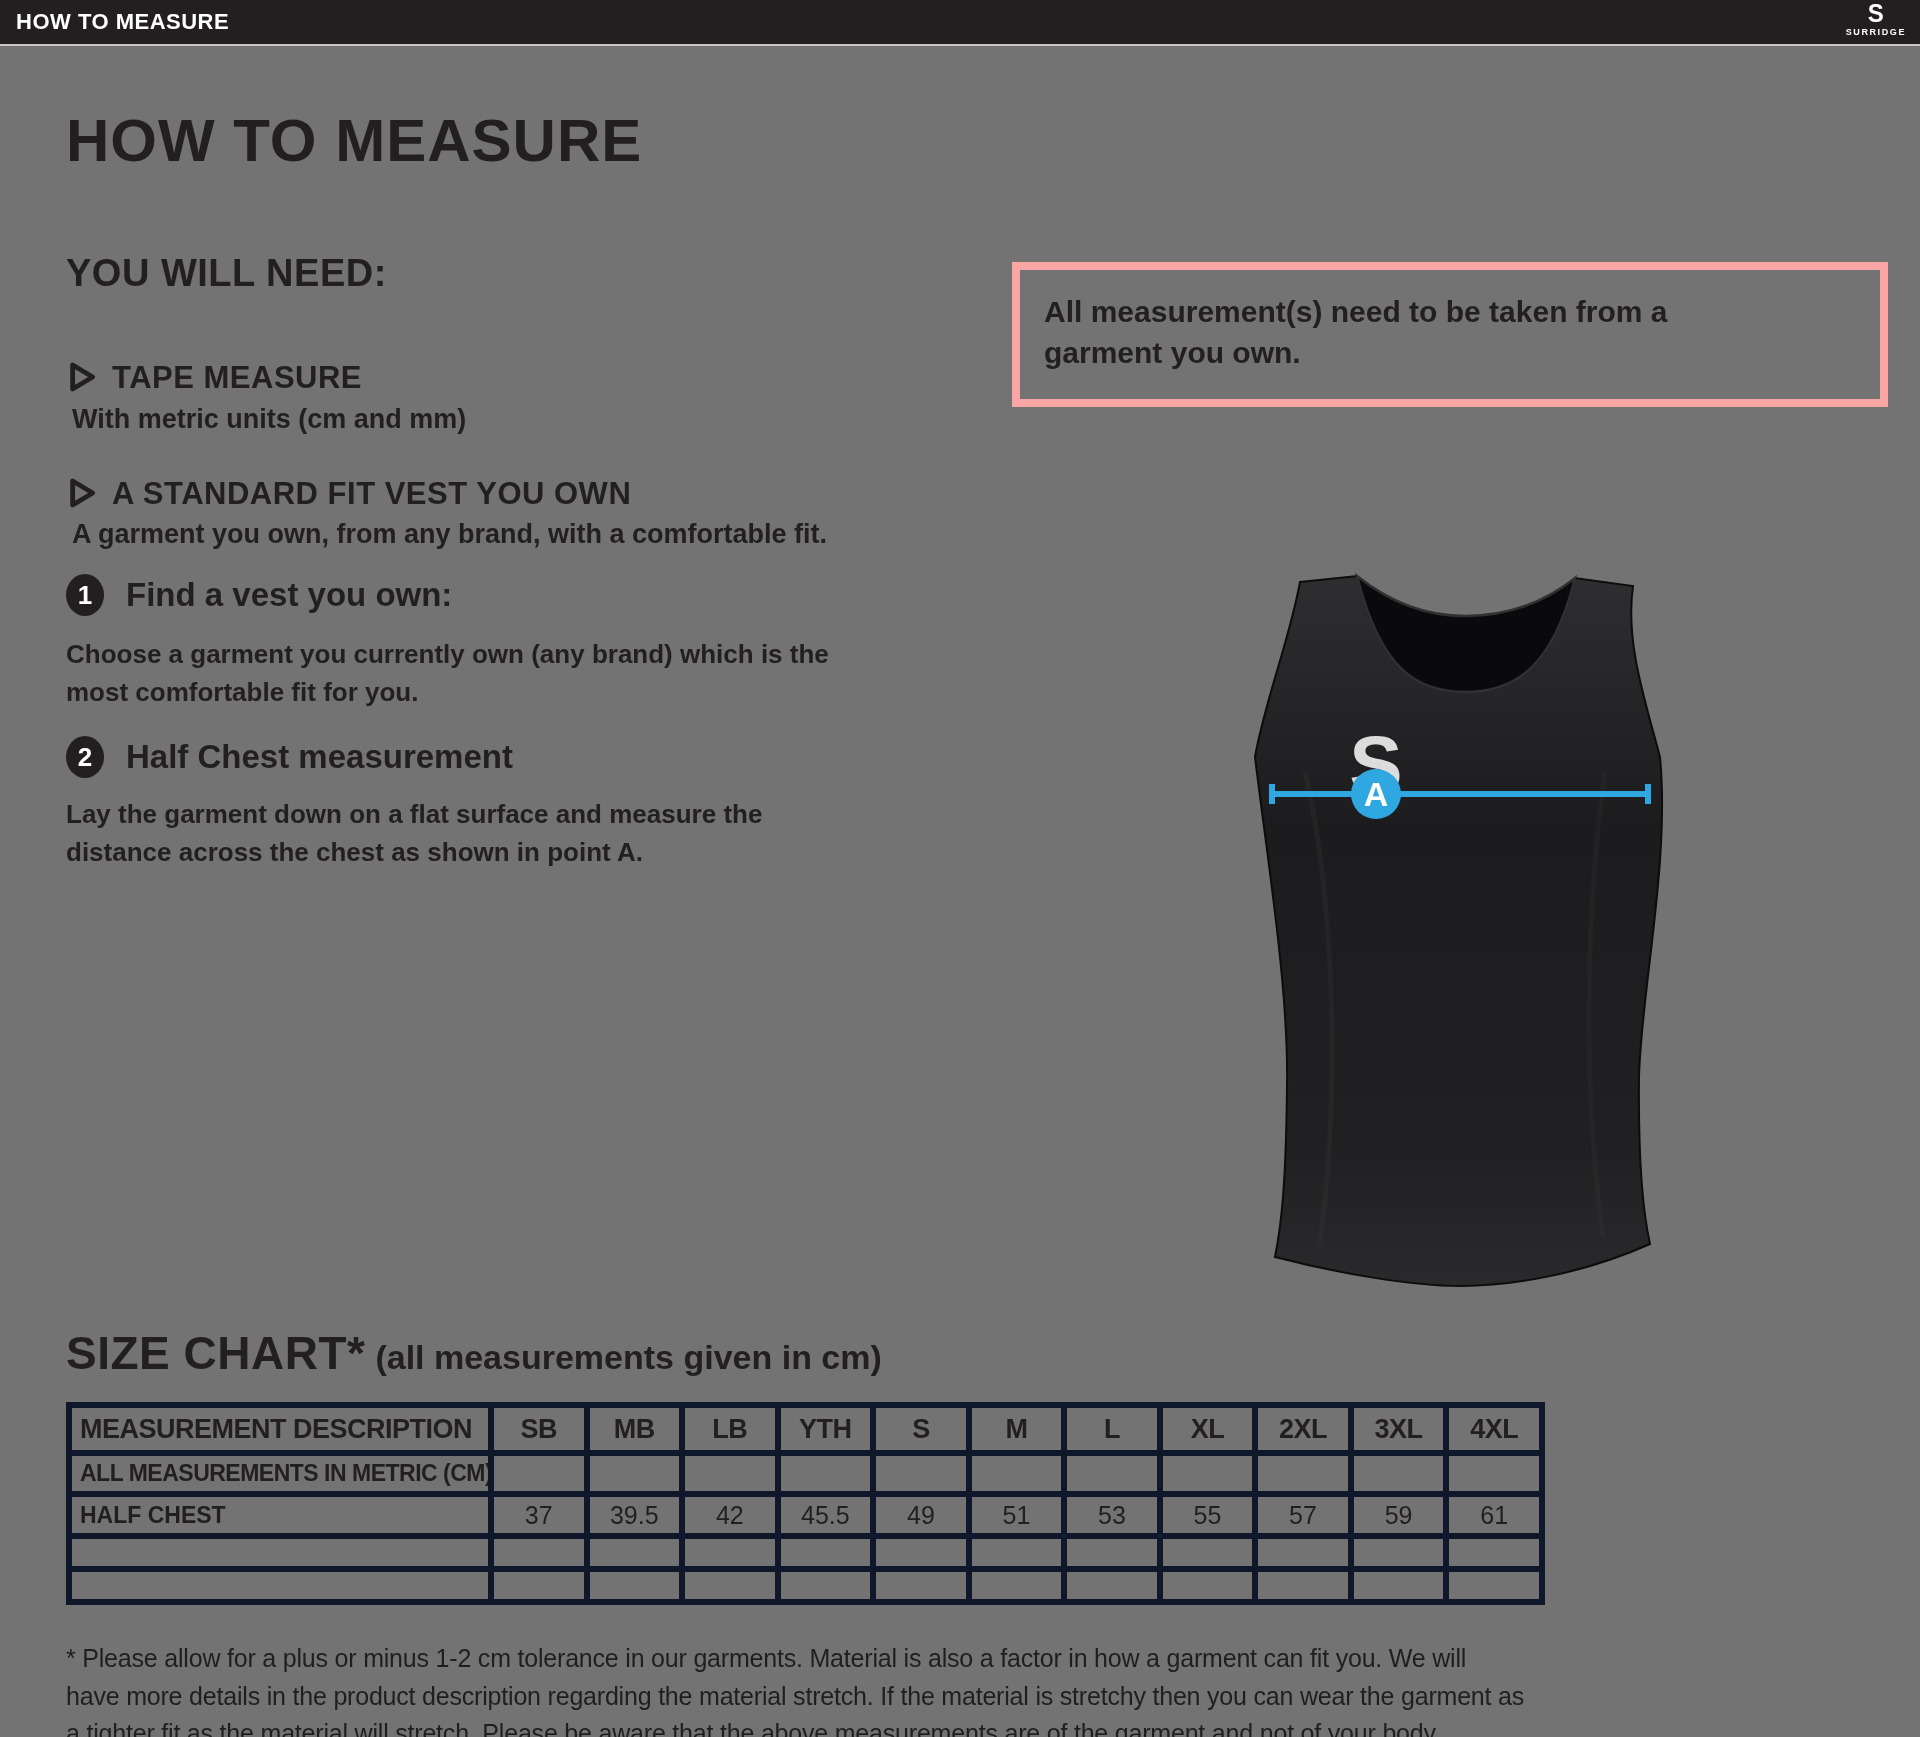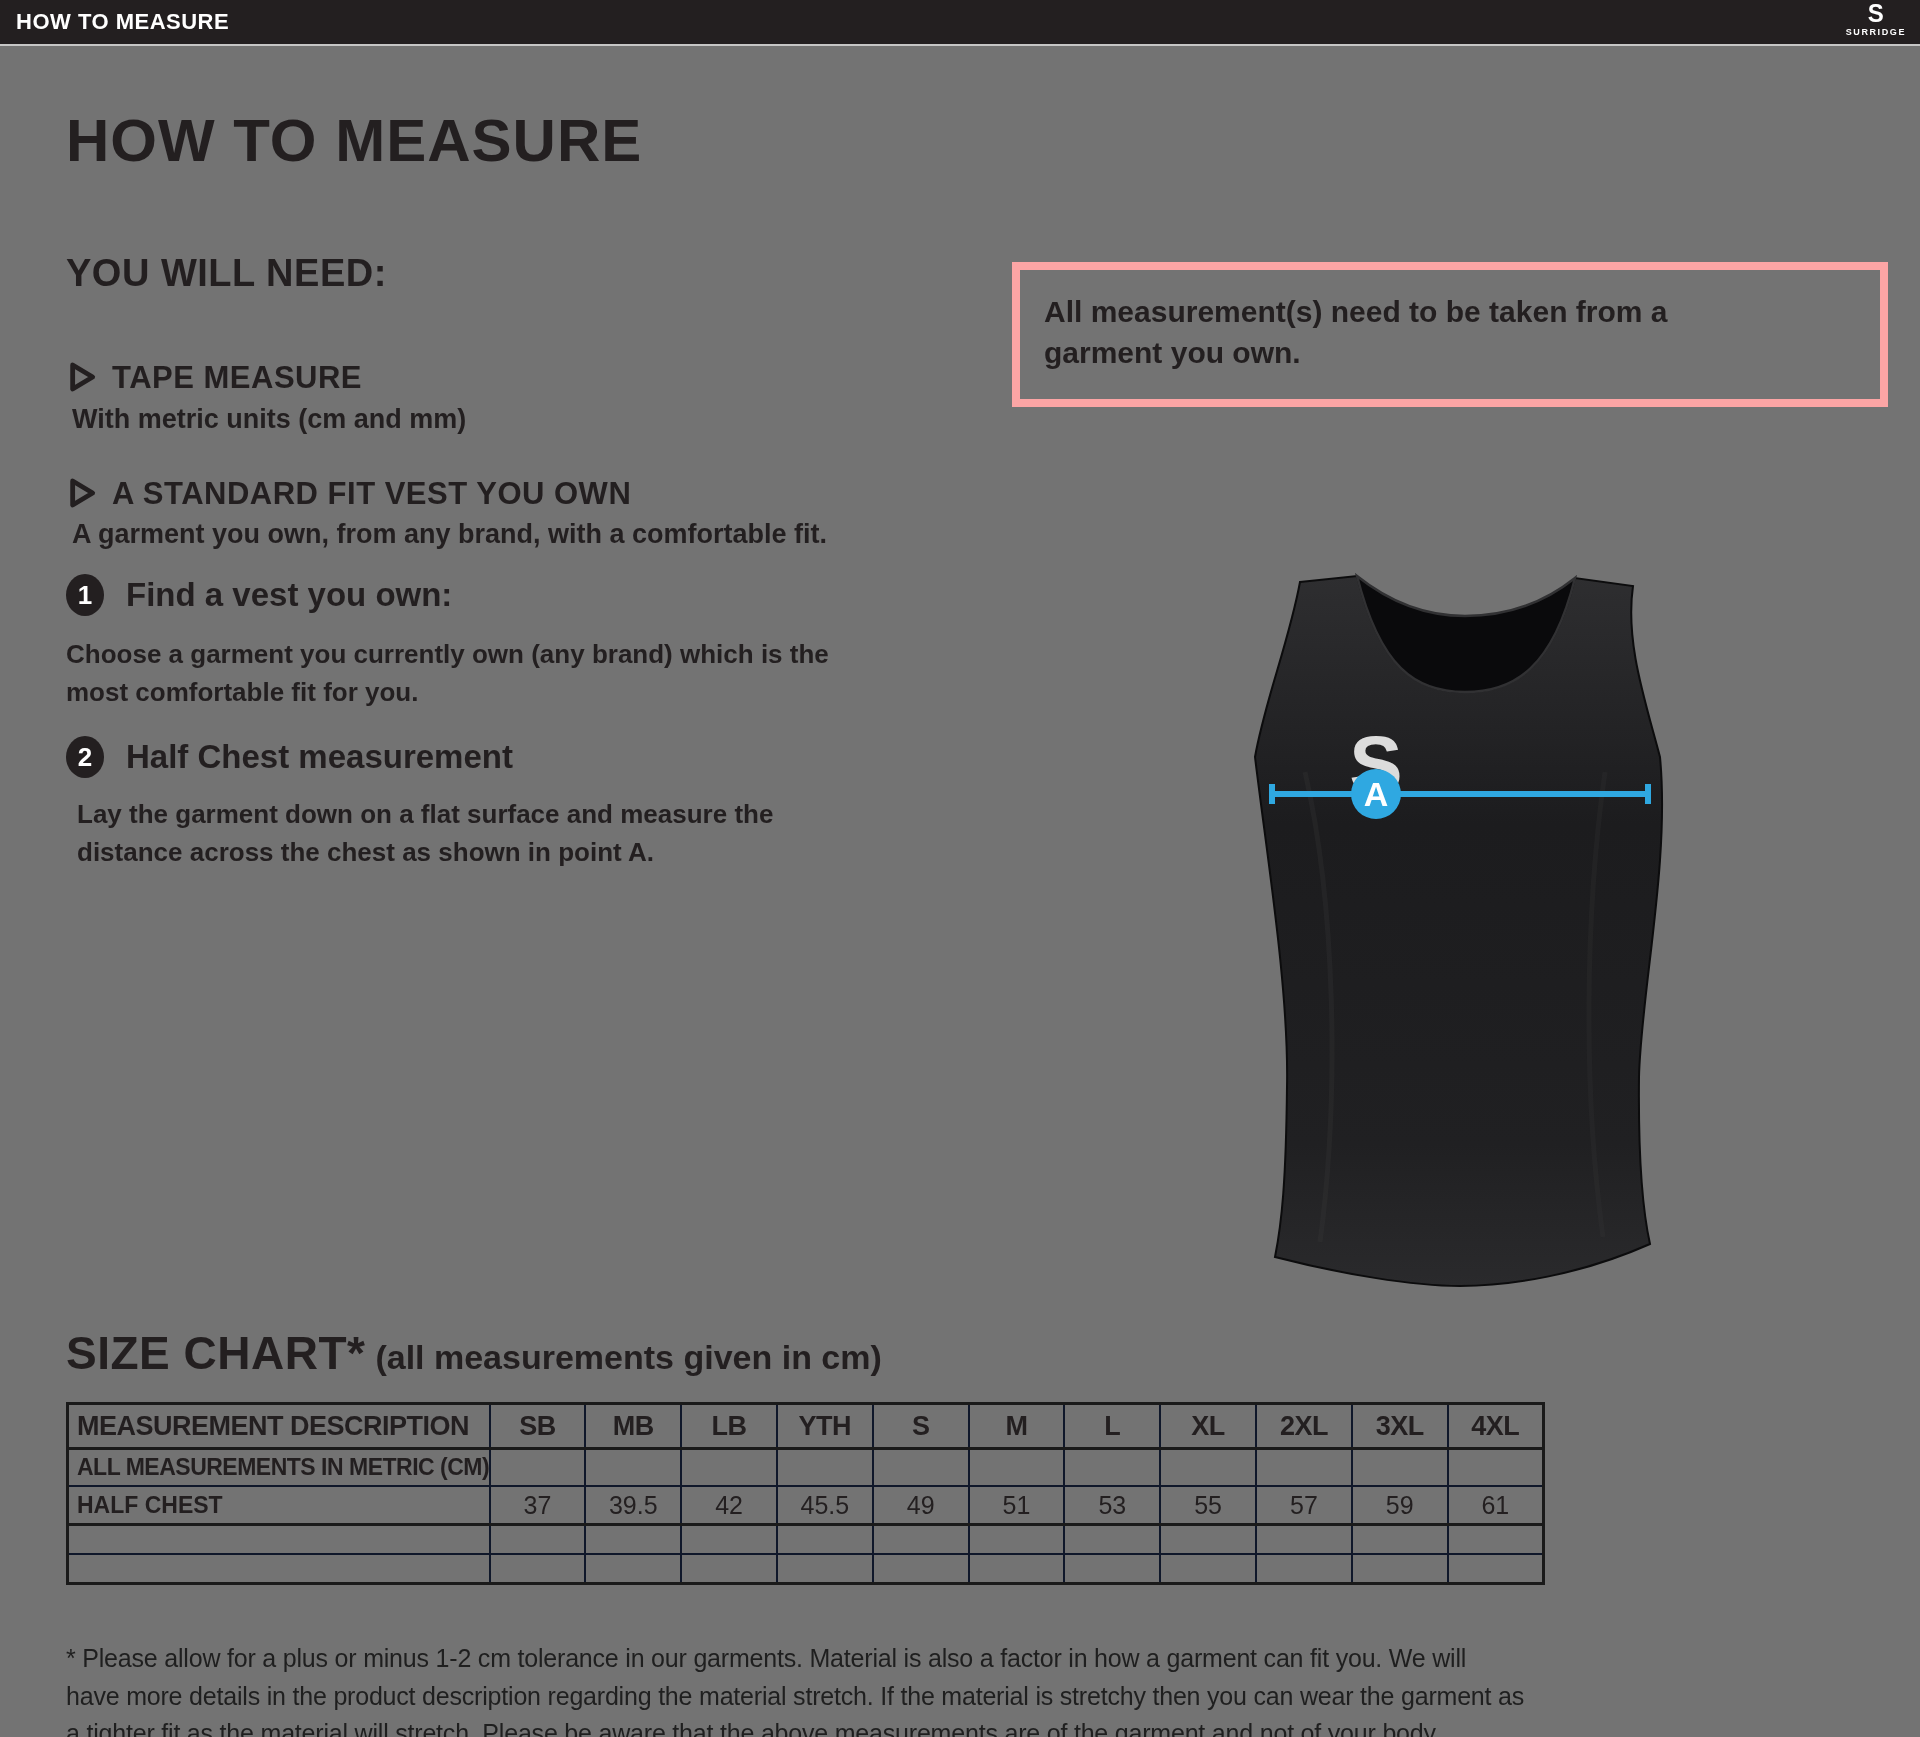--- a/index.html
+++ b/index.html
@@ -32,21 +32,21 @@
 
   
   .vest{position:absolute;left:1245px;top:572px;width:420px;height:718px;}
 
   
   .sc-head{position:absolute;left:66px;top:1326px;}
   .sc-title{font-size:46px;font-weight:800;letter-spacing:.5px;}
   .sc-sub{font-size:34px;font-weight:bold;margin-left:10px;}
   .sc-table{position:absolute;left:66px;top:1402px;width:1479px;border-collapse:collapse;
             table-layout:fixed;}
-  .sc-table td{border:2px solid #0f172a;padding:0 8px;white-space:nowrap;overflow:hidden;}
+  .sc-table td{border:6px solid #0f172a;padding:0 8px;white-space:nowrap;overflow:hidden;}
   .sc-table{border:3px solid #1a1a1a;}
   tr.r-head td{height:42px;font-size:27px;font-weight:800;letter-spacing:-.5px;text-align:center;border-bottom:3px solid #1a1a1a;}
   tr.r-head td:first-child{text-align:left;}
   tr.r-metric td{height:35px;font-size:23px;font-weight:800;letter-spacing:-.5px;}
   tr.r-half td{height:36px;font-size:25px;border-bottom:3px solid #1a1a1a;}
   tr.r-half td:first-child{font-size:23px;font-weight:bold;}
   tr.r-half td.num{text-align:center;}
   tr.r-empty td{height:27px;}
 
   
@@ -81,21 +81,21 @@
   </svg>
   <div class="need-item-title" style="left:112px;top:476px;">A STANDARD FIT VEST YOU OWN</div>
   <div class="need-item-desc" style="left:72px;top:519px;">A garment you own, from any brand, with a comfortable fit.</div>
 
   <div class="step-badge" style="left:66px;top:574px;">1</div>
   <div class="step-title" style="left:114px;top:576px;">Find a vest you own:</div>
   <div class="step-body" style="left:66px;top:636px;width:780px;">Choose a garment you currently own (any brand) which is the most comfortable fit for you.</div>
 
   <div class="step-badge" style="left:66px;top:736px;">2</div>
   <div class="step-title" style="left:114px;top:738px;">Half Chest measurement</div>
-  <div class="step-body" style="left:66px;top:796px;width:790px;margin-left:11px;">Lay the garment down on a flat surface and measure the distance across the chest as shown in point A.</div>
+  <div class="step-body" style="left:66px;top:796px;width:790px;">Lay the garment down on a flat surface and measure the distance across the chest as shown in point A.</div>
 
   <div class="note-box">
     <div class="note-text">All measurement(s) need to be taken from a garment you own.</div>
   </div>
 
   <svg class="vest" viewBox="0 0 420 718">
     <defs>
       <linearGradient id="vestGrad" x1="0" y1="0" x2="0" y2="1">
         <stop offset="0" stop-color="#2e2e30"></stop>
         <stop offset="0.35" stop-color="#1c1c1e"></stop>

